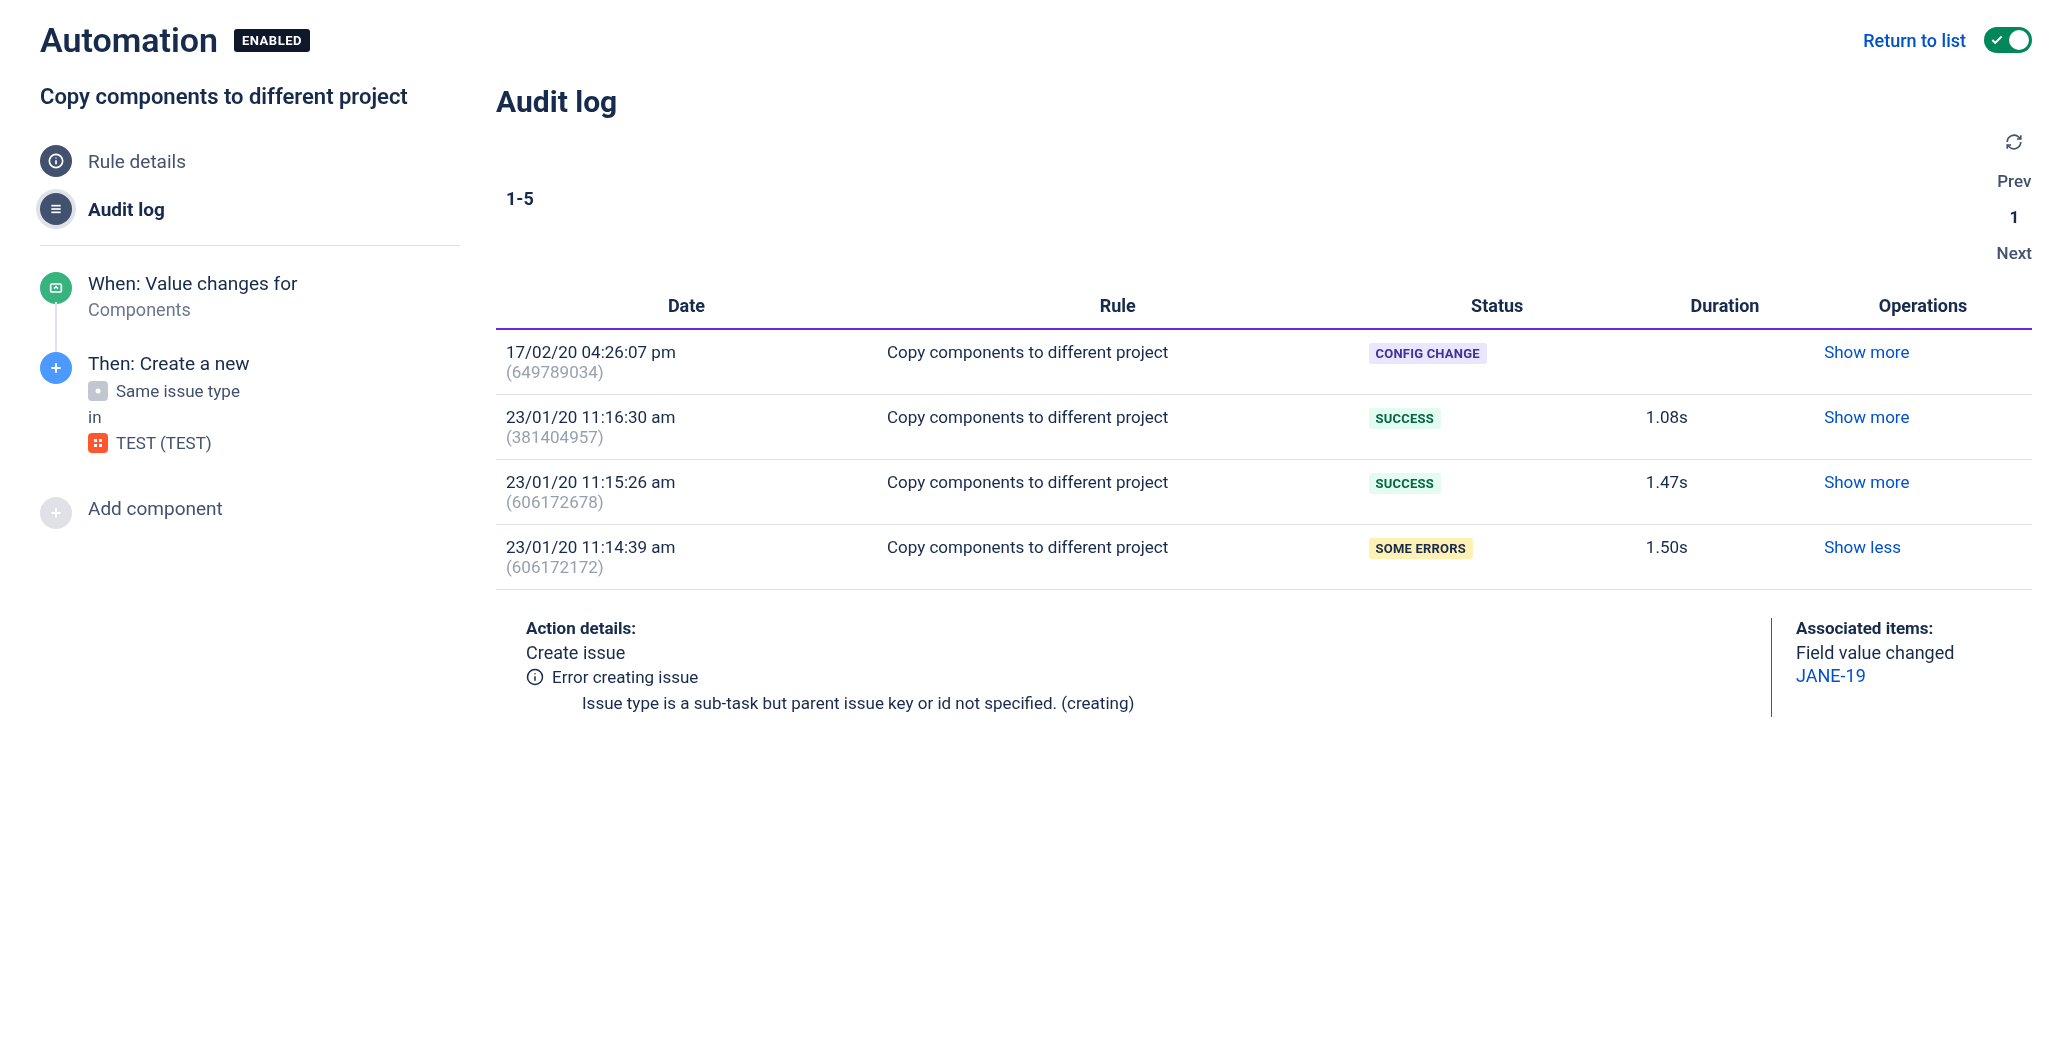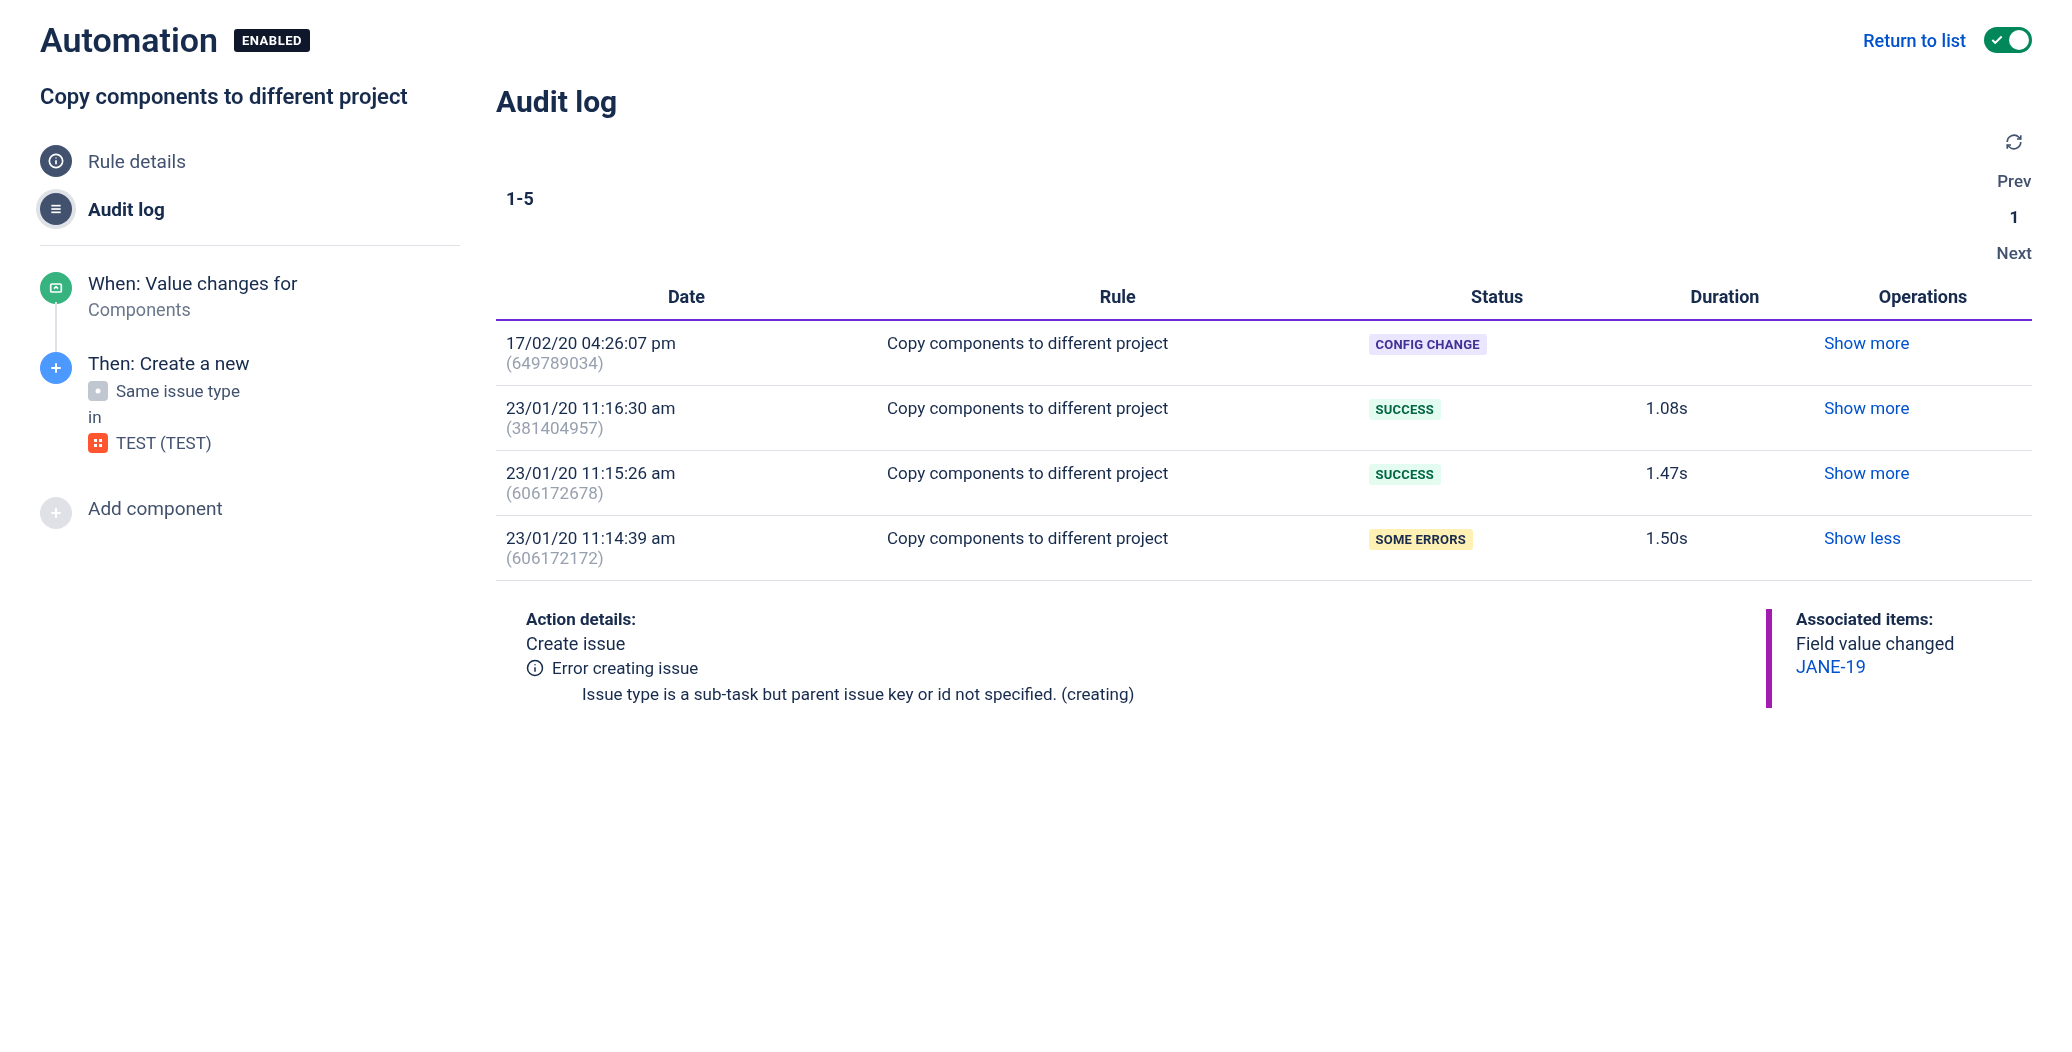--- a/index.html
+++ b/index.html
@@ -147,21 +147,21 @@
   }
   .mini-icon.grey { background: #C1C7D0; color: #fff; }
   .mini-icon.orange { background: #FF5630; color: #fff; }
 
   .main { flex: 1; min-width: 0; }
   .main-title { font-size: 30px; font-weight: 700; color: #172B4D; margin-bottom: 14px; }
   .pager-row {
     display: flex;
     justify-content: space-between;
     align-items: center;
-    margin-bottom: 11px;
+    margin-bottom: 20px;
   }
   .range { font-weight: 700; font-size: 18px; padding-left: 10px; }
   .pager { display: flex; align-items: center; gap: 16px; font-size: 17px; color: #42526E; flex-direction: column; }
   .pager .refresh { cursor: pointer; }
   .pager .num { font-weight: 700; color: #172B4D; }
   .pager .nav { cursor: pointer; font-weight: 500; }
 
   table.log {
     width: 100%;
     border-collapse: collapse;
@@ -197,21 +197,21 @@
   .op-link { color: #0052CC; cursor: pointer; font-weight: 400; }
 
   .detail-panel {
     display: flex;
     gap: 0;
     margin-top: 28px;
     padding-left: 30px;
   }
   .detail-left {
     flex: 1;
-    border-right: 6px solid #a21caf;
+    border-right: 1px solid #a21caf;
     padding-right: 24px;
   }
   .detail-right {
     width: 260px;
     padding-left: 24px;
   }
   .detail-heading { font-weight: 700; color: #172B4D; font-size: 17px; margin-bottom: 4px; }
   .detail-sub { font-size: 18px; color: #172B4D; margin-bottom: 4px; }
   .detail-error-row {
     display: flex;

